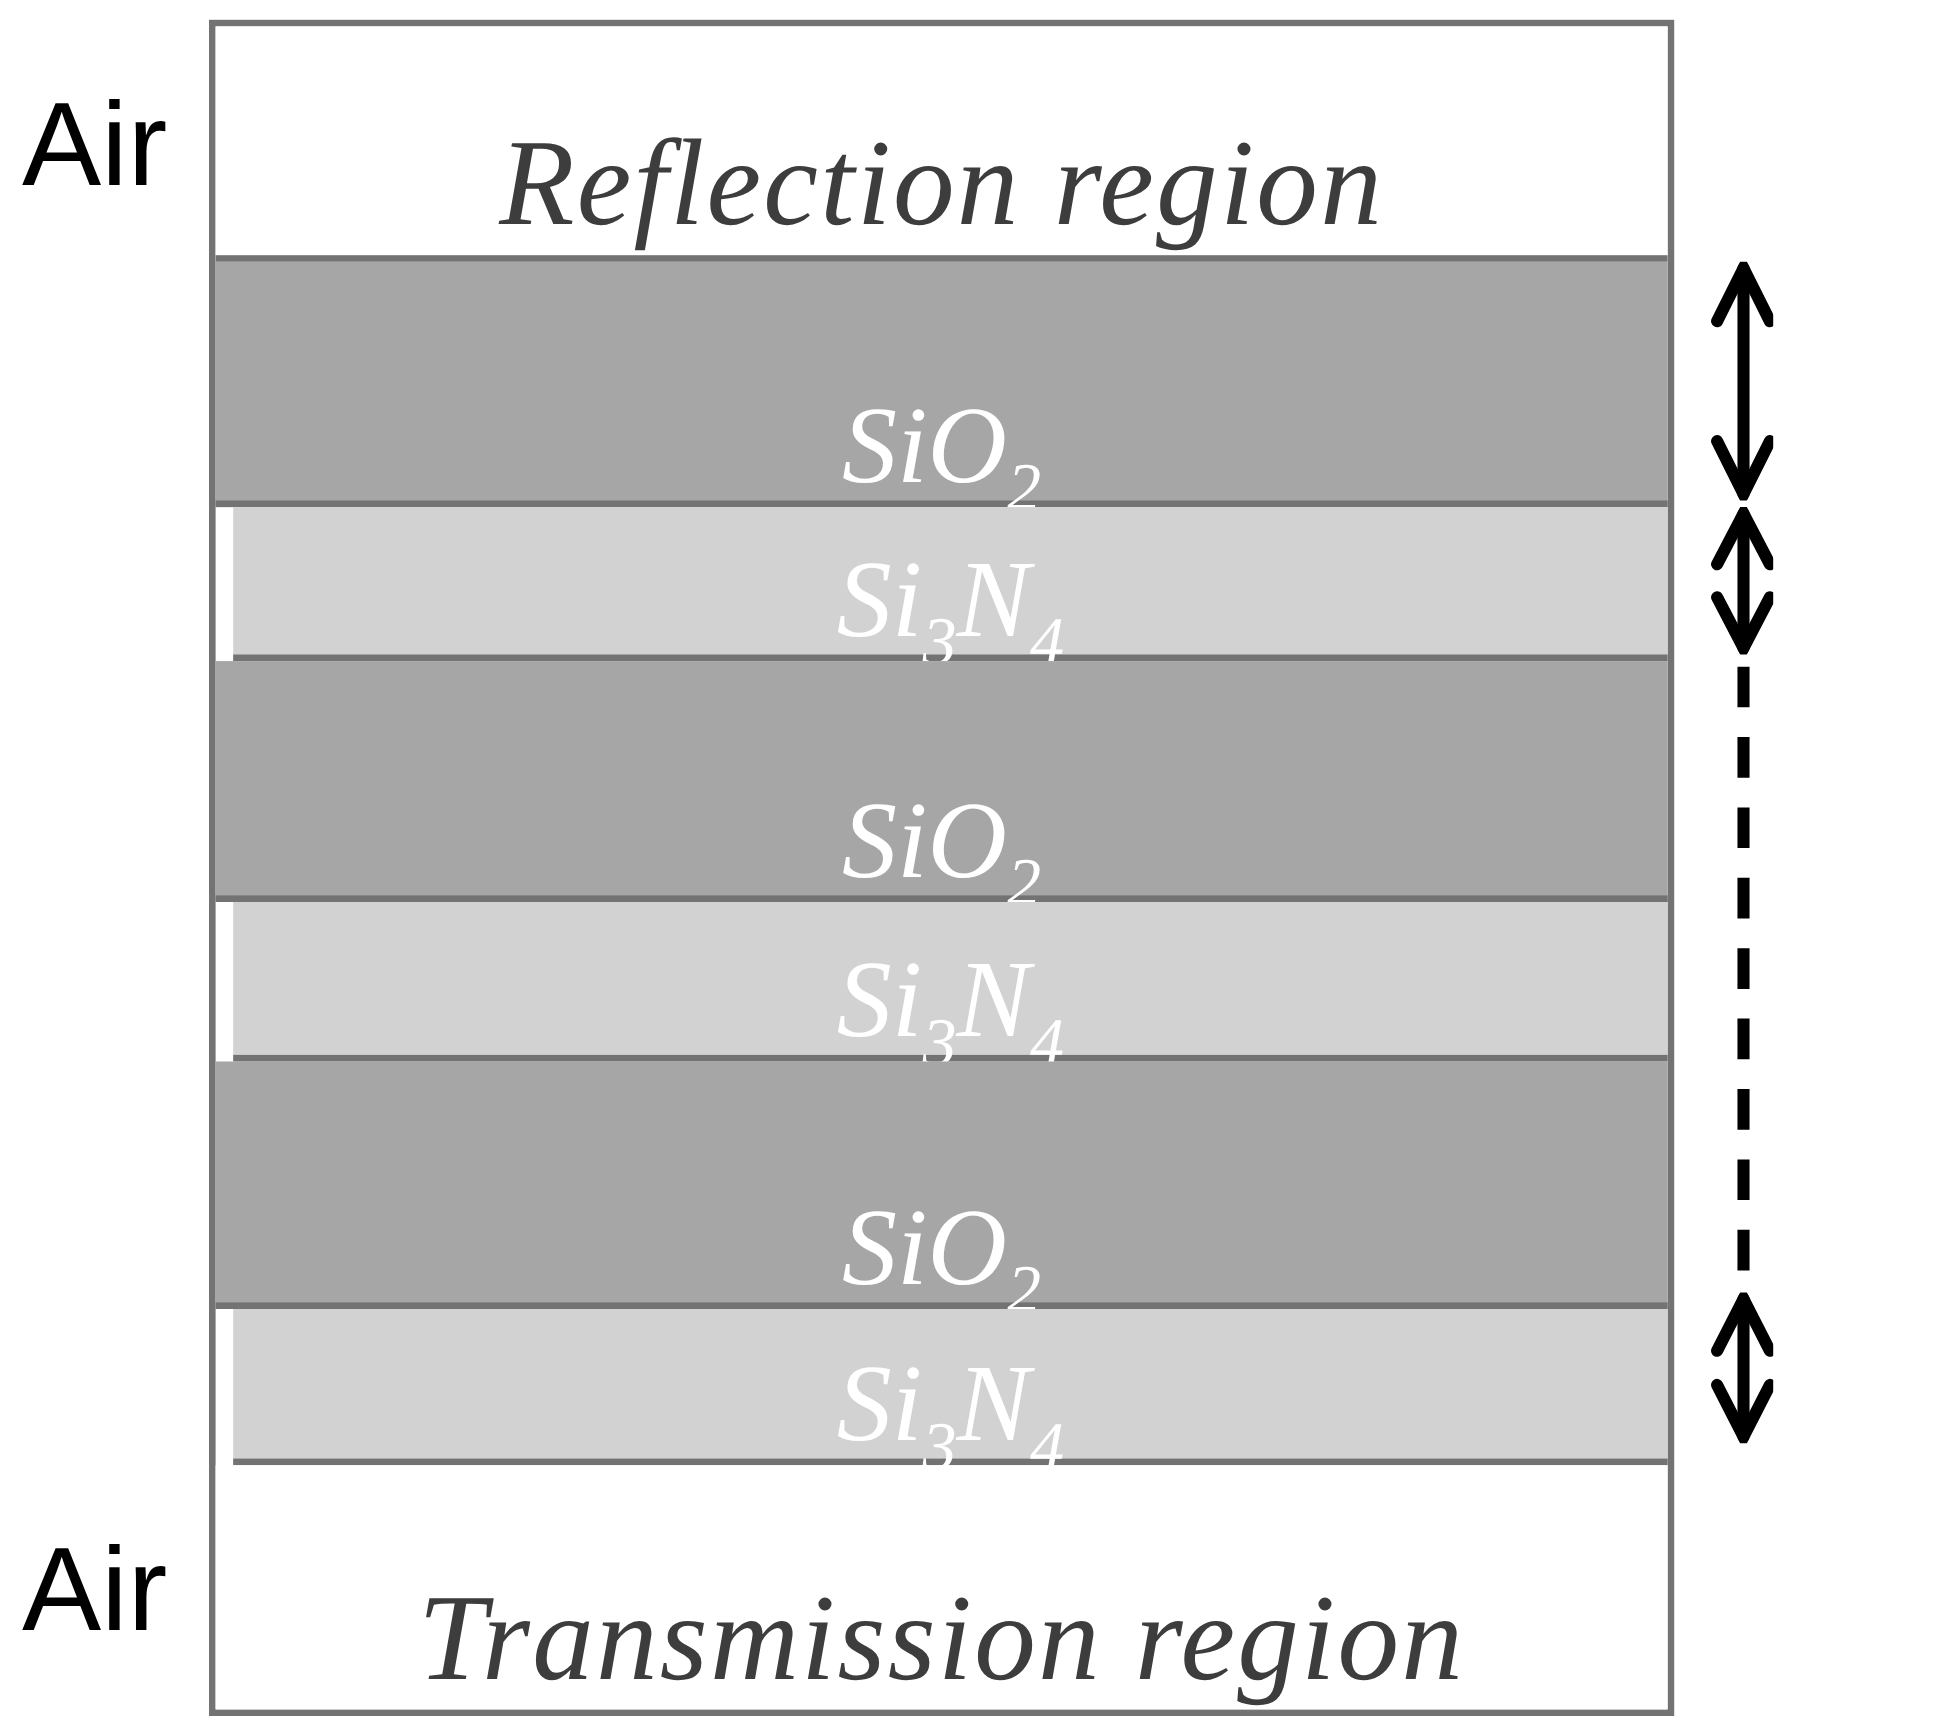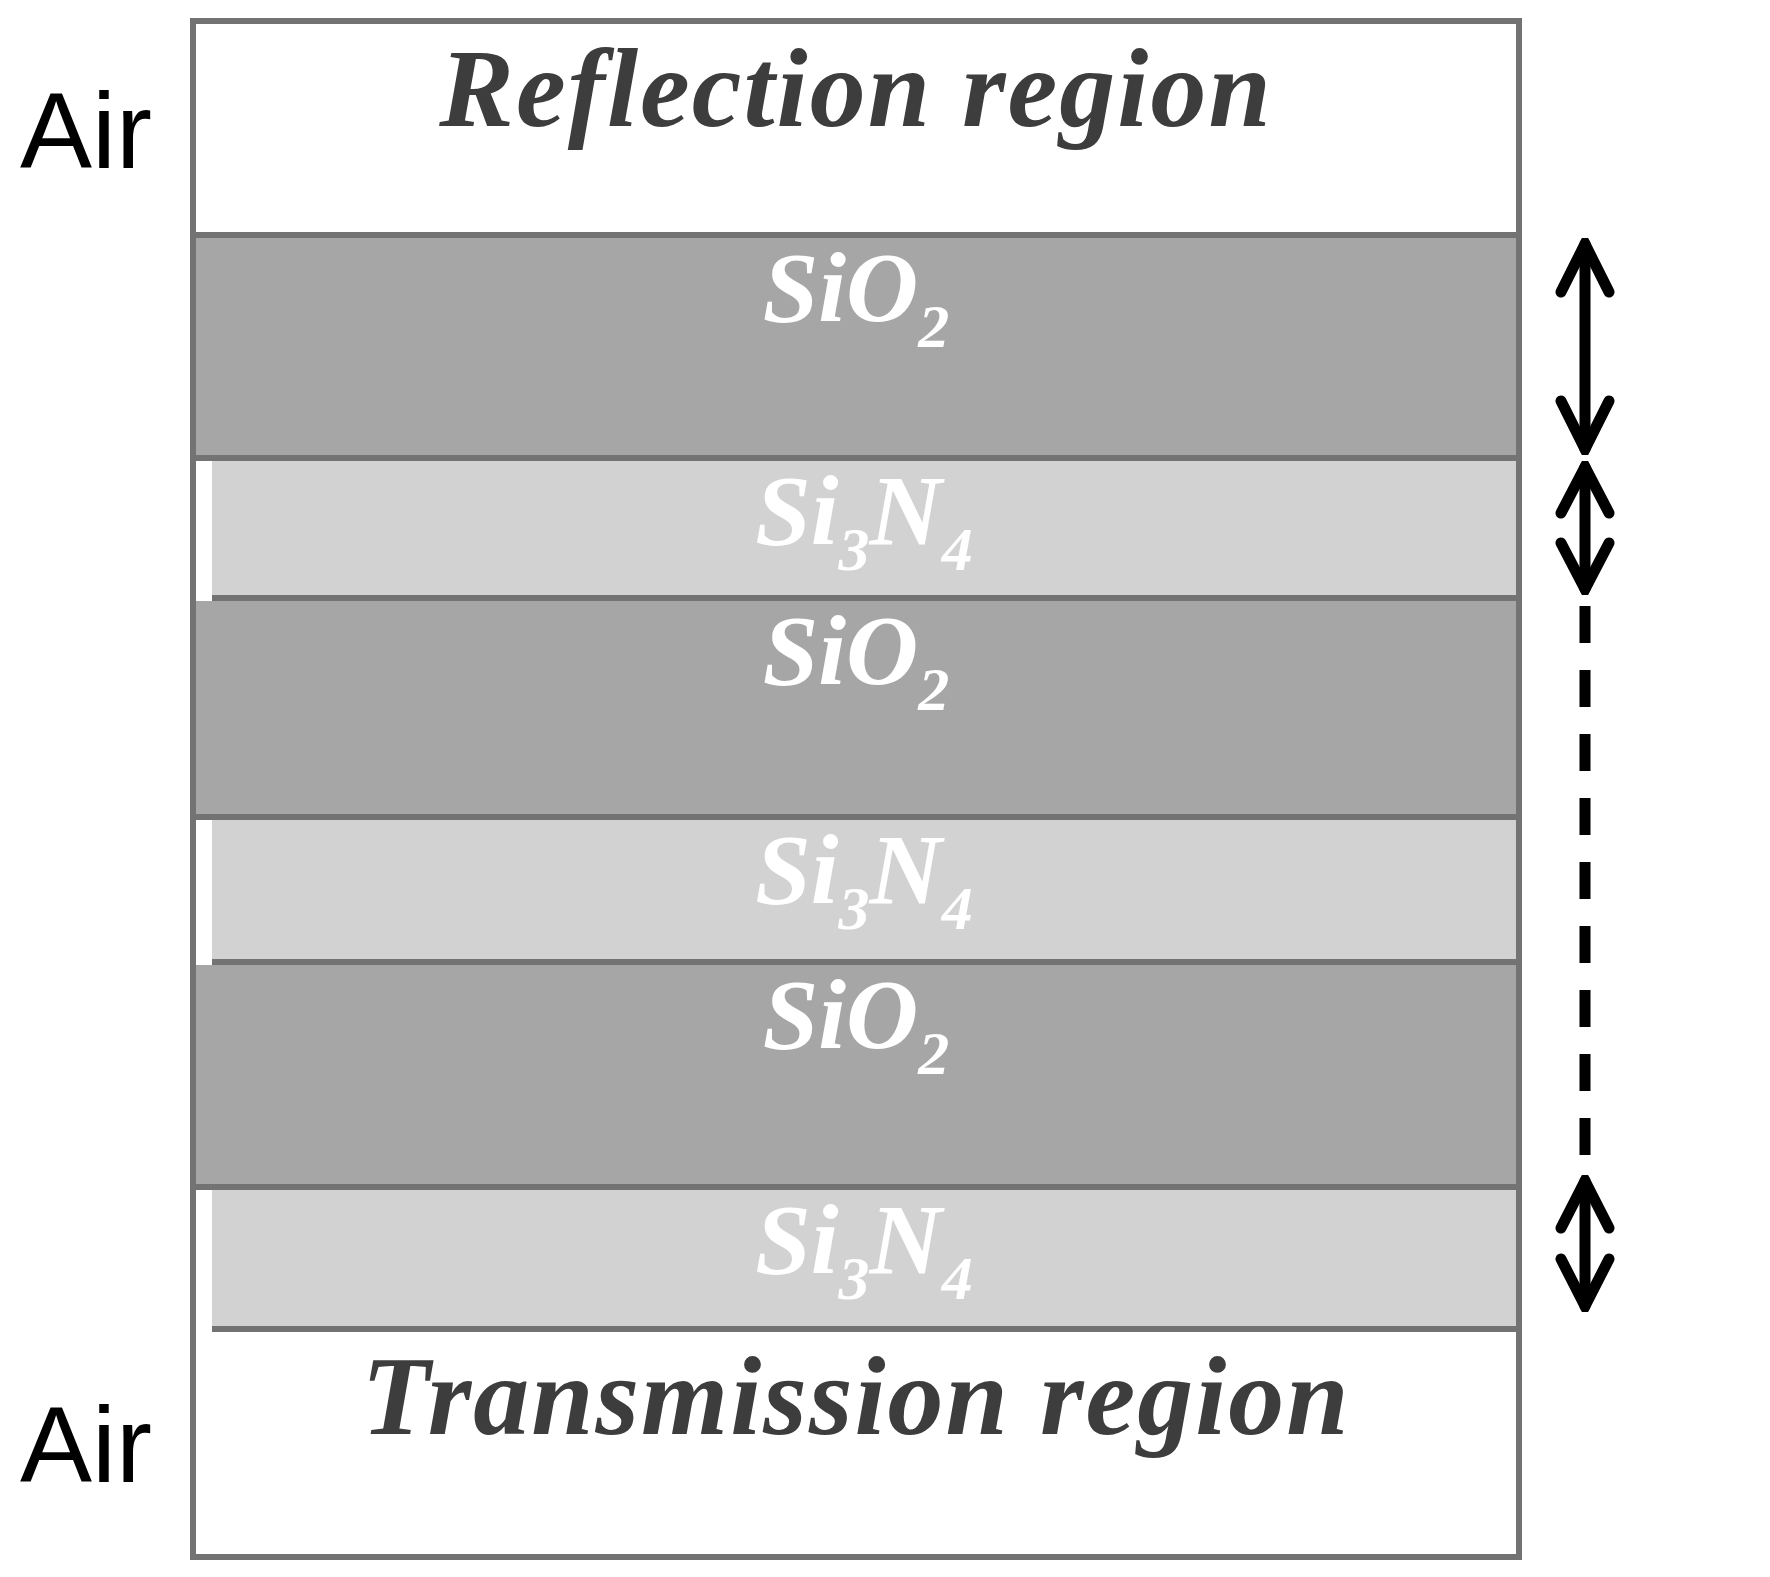--- a/index.html
+++ b/index.html
@@ -11,36 +11,34 @@
     --formula-text:#ffffff;
     --annotation-text:#000000;
   }
   html,body{margin:0;padding:0;background:#fff;}
   .canvas{
     position:relative;
     width:1612px;height:1577px;
     background:var(--air-fill);
     overflow:hidden;
     font-family:"Liberation Sans",sans-serif;
-    padding-left:16px;
   }
   
   .stack{
     position:absolute;left:190px;top:18px;
     width:1332px;height:1542px;
     box-sizing:border-box;
     border:6px solid var(--border);
     display:flex;flex-direction:column;
     background:var(--air-fill);
   }
   .layer{
     box-sizing:border-box;
-    display:flex;align-items:flex-start;justify-content:center;
+    display:flex;align-items:flex-end;justify-content:center;
     flex:0 0 auto;
-    font-weight:bold;
   }
   .layer.sep{border-bottom:6px solid var(--border);}
   .layer.air{background:var(--air-fill);}
   .layer.sio2{background:var(--sio2-fill);}
   .layer.si3n4{background:var(--si3n4-fill);margin-left:16px;}
   .region-text{
     font-family:"Liberation Serif","DejaVu Serif",serif;
     font-style:italic;
     font-size:112px;
     color:var(--region-text);

